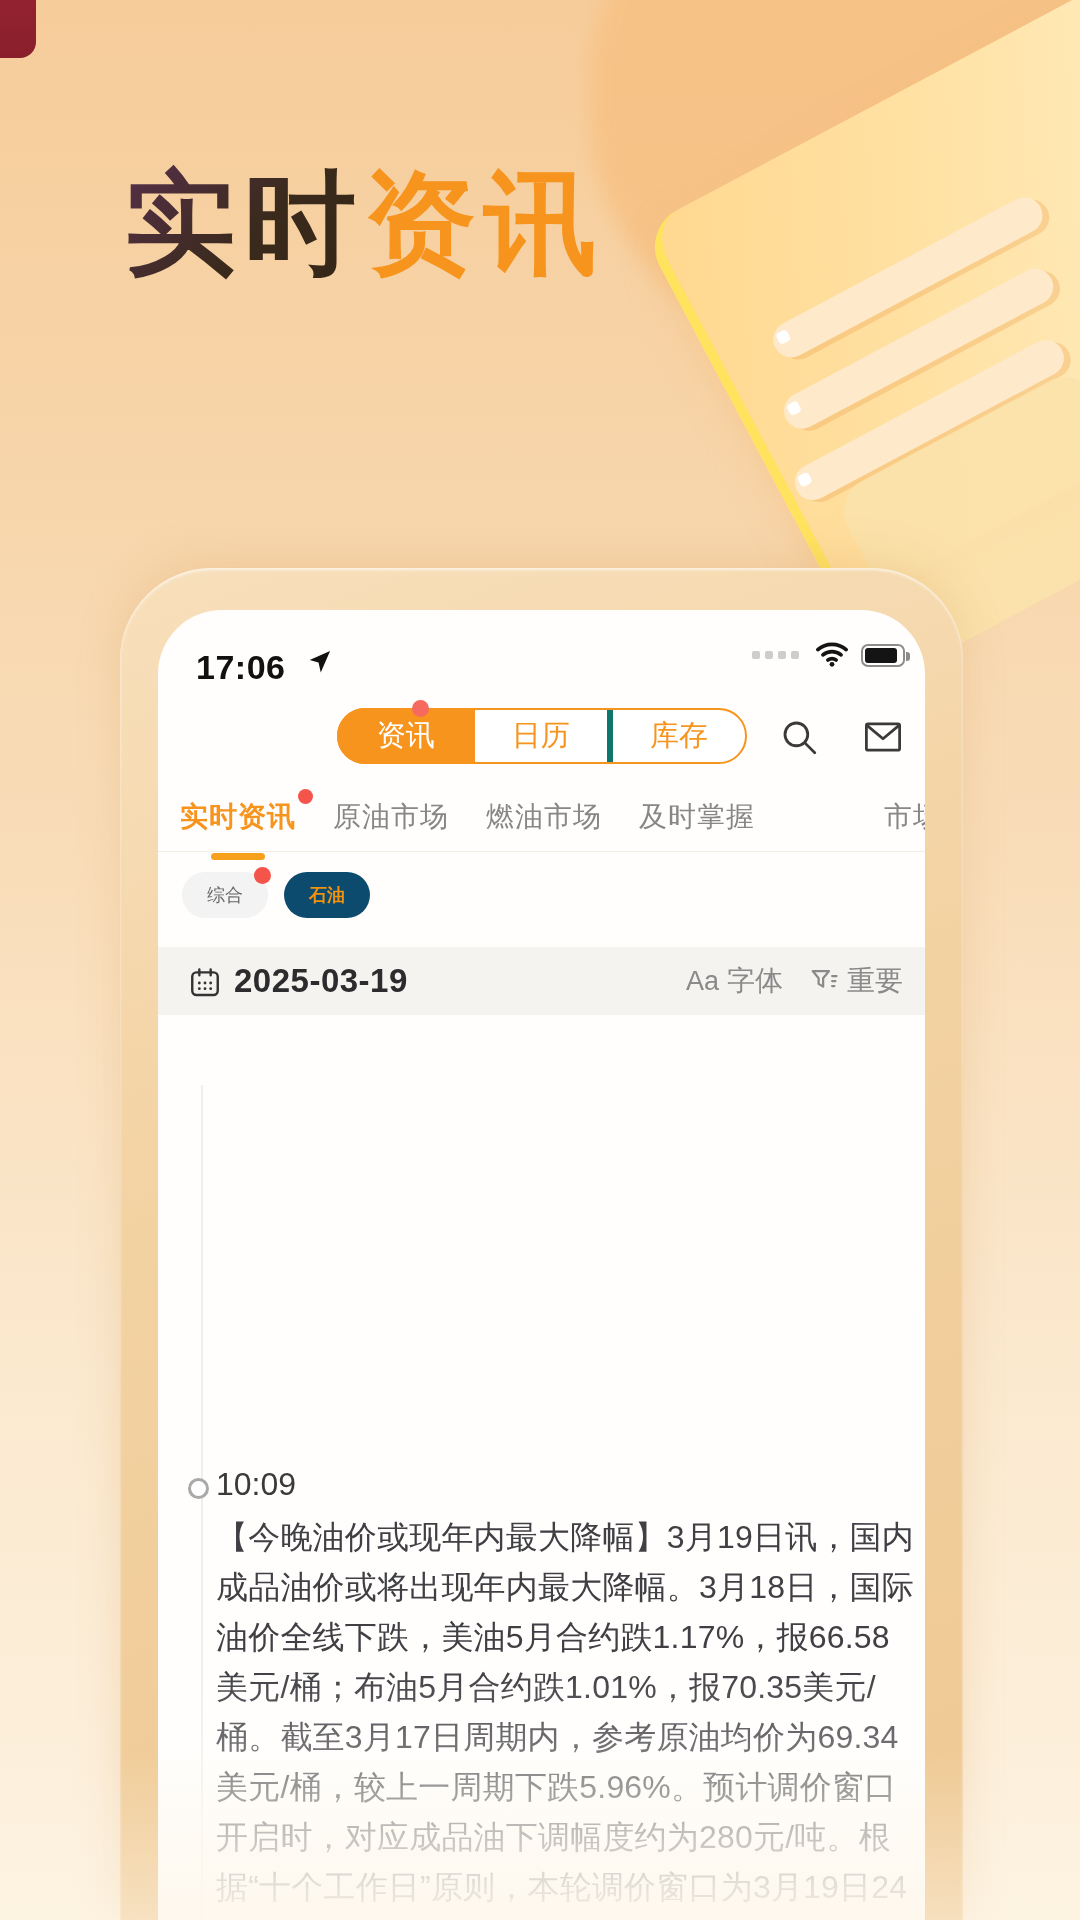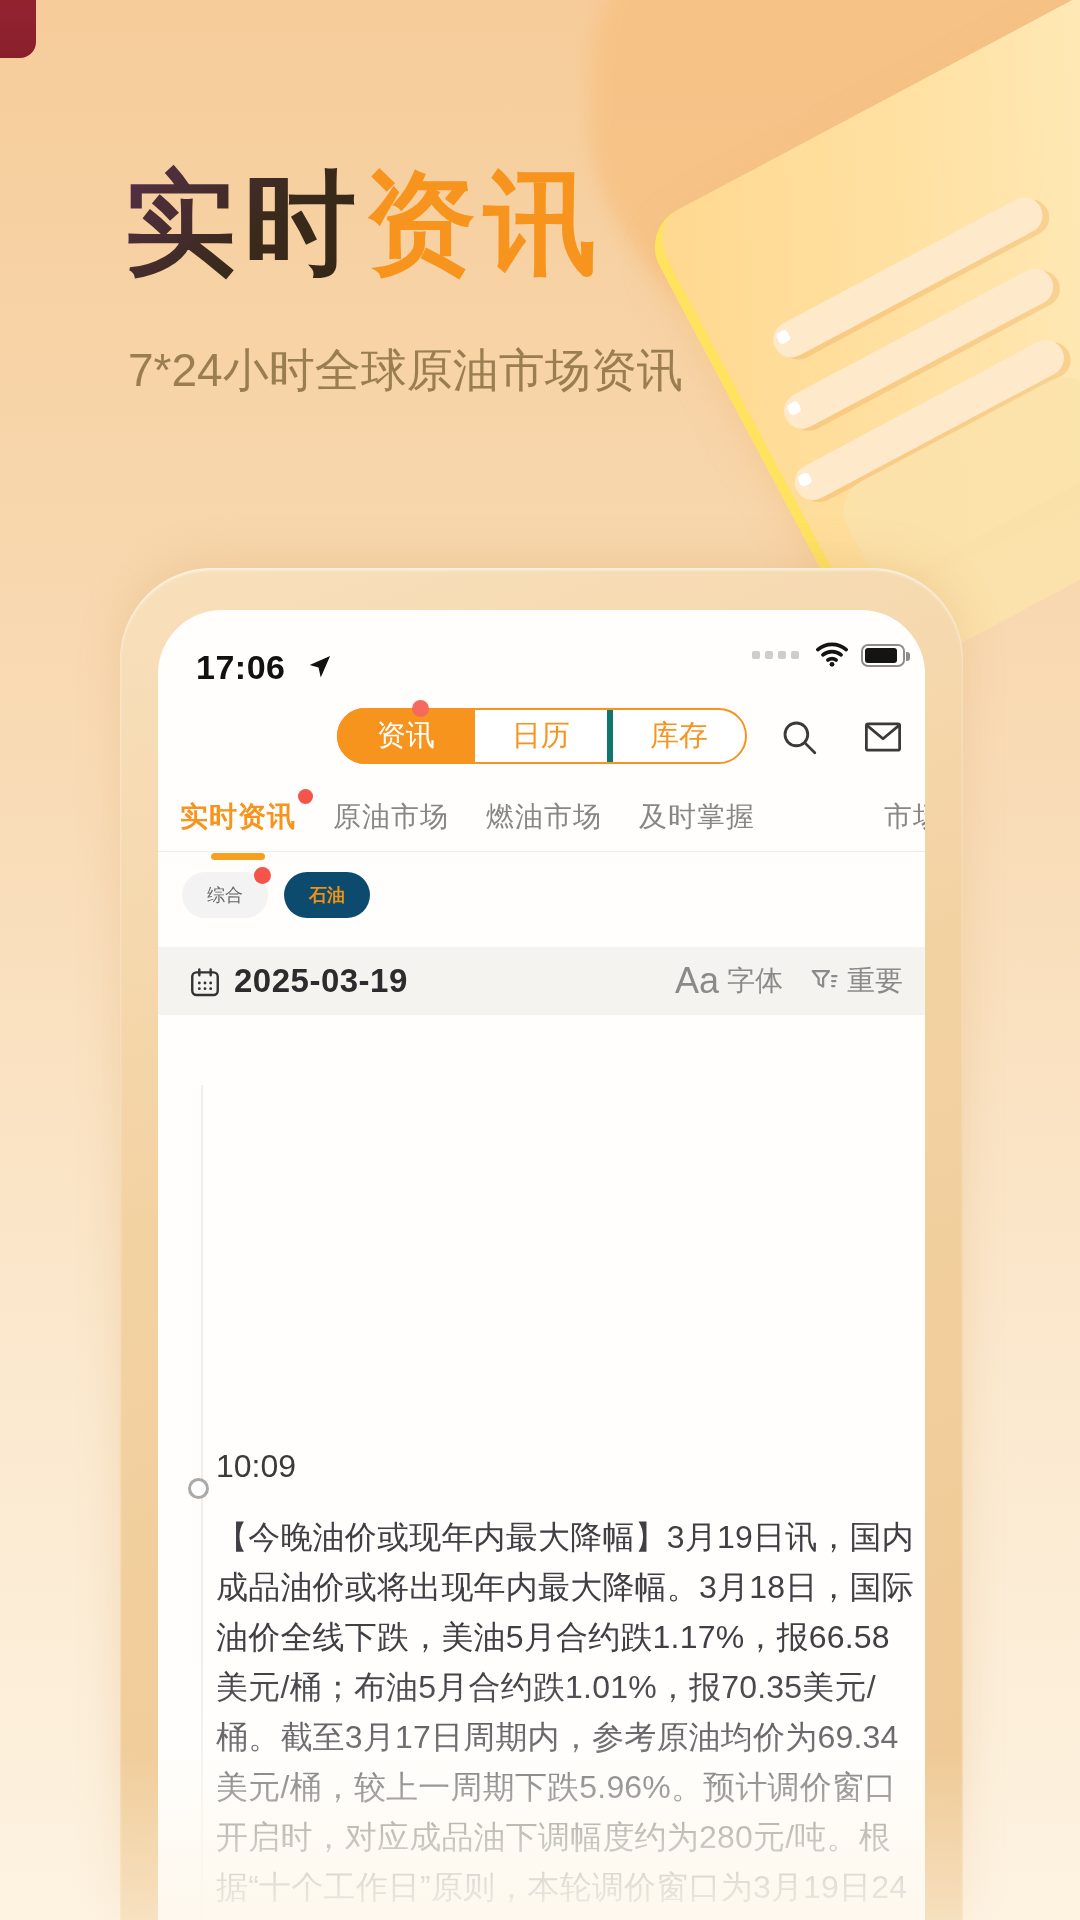--- a/index.html
+++ b/index.html
@@ -33,21 +33,21 @@
   
   .phone{position:absolute;left:120px;top:568px;width:843px;height:1352px;z-index:3;
     background:linear-gradient(160deg,#f8e0bc 0%,#f3d2a2 40%,#eec893 100%);
     border-radius:92px 92px 0 0;box-shadow:inset 0 2px 3px rgba(255,255,255,.65),0 -8px 40px rgba(214,160,92,.25);}
   .screen{position:absolute;left:38px;right:38px;top:42px;bottom:0;background:#fffefc;border-radius:64px 64px 0 0;overflow:hidden;}
   .screen::after{content:"";position:absolute;left:0;right:0;bottom:0;height:250px;z-index:8;pointer-events:none;
     background:linear-gradient(180deg,rgba(255,254,252,0),rgba(255,254,252,.88));}
 
   
   .statusbar{position:absolute;top:24px;left:38px;right:20px;height:42px;display:flex;align-items:center;z-index:2;}
-  .st-time{font-size:34px;font-weight:700;color:#111;letter-spacing:.5px;display:flex;align-items:center;gap:20px;margin-top:24px;}
+  .st-time{font-size:34px;font-weight:700;color:#111;letter-spacing:.5px;display:flex;gap:20px;margin-top:24px;}
   .st-right{margin-left:auto;display:flex;align-items:center;gap:10px;}
   .sig-dots{display:flex;gap:5px;margin-right:6px;}
   .sig-dots i{width:8px;height:8px;border-radius:2px;background:#cdcdcd;display:block;}
   .bat{position:relative;width:44px;height:23px;border:2px solid #8c8c8c;border-radius:7px;padding:2px;box-sizing:border-box;margin-left:2px;}
   .bat i{display:block;height:100%;width:88%;background:#141414;border-radius:3px;}
   .bat::after{content:"";position:absolute;right:-7px;top:6px;width:4px;height:9px;background:#8c8c8c;border-radius:0 3px 3px 0;}
 
   
   .navrow{position:absolute;top:98px;left:0;right:0;height:58px;z-index:2;}
   .seg-pill{position:absolute;left:179px;width:410px;height:56px;border:2px solid #f7941e;border-radius:30px;display:flex;overflow:visible;background:#fff;box-sizing:border-box;}
@@ -74,51 +74,50 @@
   .chip.plain{background:#f3f3f3;color:#666;}
   .chip.active{background:#0c4a6e;color:#f2920f;font-weight:700;}
   .chip-dot{position:absolute;top:-5px;right:-3px;width:17px;height:17px;border-radius:50%;background:#f4544a;}
 
   
   .datebar{position:absolute;top:337px;left:0;right:0;height:68px;background:#f4f3f0;display:flex;align-items:center;padding:0 22px 0 30px;box-sizing:border-box;z-index:2;}
   .date-left{display:flex;align-items:flex-end;gap:12px;color:#2c2c2e;}
   .date-text{font-size:33px;font-weight:700;letter-spacing:.5px;}
   .date-right{margin-left:auto;display:flex;align-items:center;gap:26px;color:#8a8a8a;font-size:28px;}
   .tool{display:flex;align-items:center;gap:8px;}
-  .aa{font-size:36px;font-weight:500;color:#8a8a8a;}
+  .aa{font-size:27px;font-weight:500;color:#8a8a8a;}
 
   
   .feed{position:absolute;top:405px;left:0;right:0;bottom:0;z-index:1;}
   .rail{position:absolute;left:43px;top:70px;bottom:0;width:2px;background:#f1eee9;}
   .tdot{position:absolute;left:30px;width:15px;height:15px;border-radius:50%;border:3px solid #a9a9a9;background:#fff;box-sizing:content-box;z-index:2;}
   .ttime{position:absolute;left:58px;font-size:32px;font-weight:500;color:#3a3a3a;z-index:2;}
   .tbody{position:absolute;left:58px;width:698px;font-size:32px;line-height:50px;letter-spacing:.2px;z-index:2;}
   .tbody.first{top:497px;color:#3f3f44;}
-  .dot1{top:463px;} .time1{top:433px;text-align:center;}
+  .dot1{top:463px;} .time1{top:451px;text-align:center;}
 
   svg{display:block;}
 </style>
 </head>
 <body>
 
 <div class="corner-tag"></div>
 <div class="blob"></div>
 <div class="deco-card">
   <div class="deco-pill p1"></div>
   <div class="deco-pill p2"></div>
   <div class="deco-pill p3"></div>
 </div>
 <div class="deco-card2"></div>
 
 <div class="hero">
   <div class="hero-title">
     <span class="dark">实时</span><span class="orange">资讯</span>
   </div>
   <div class="hero-sub">
-    <div>7*24小时全球原油市场资讯</div>
   </div>
 </div>
 
 <div class="phone">
   <div class="screen">
 
     <div class="statusbar">
       <div class="st-time">
         <span>17:06</span>
         <svg width="28" height="28" viewBox="0 0 24 24">

